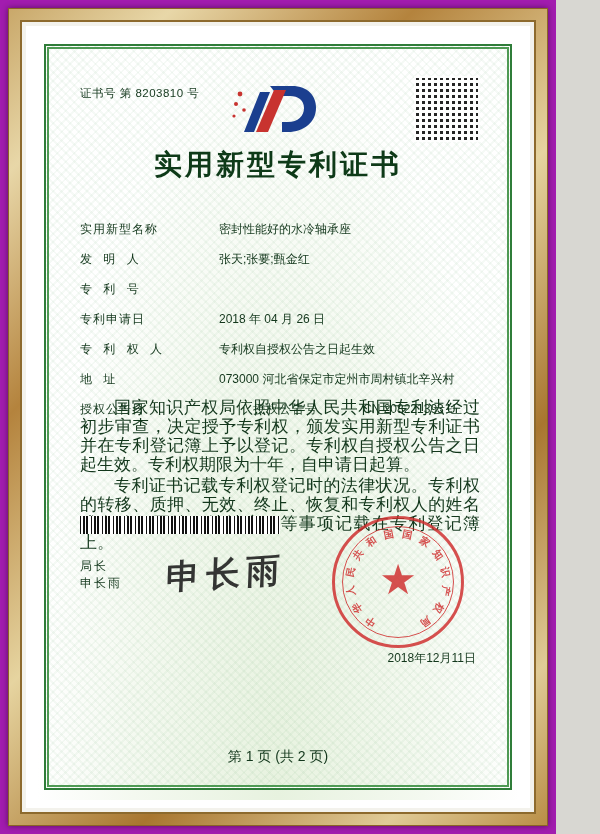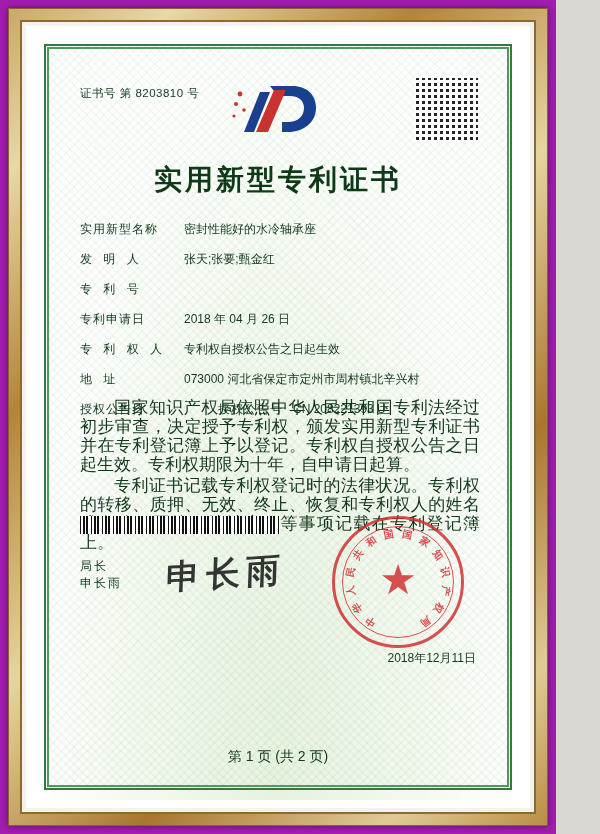--- a/index.html
+++ b/index.html
@@ -65,32 +65,32 @@
       repeating-linear-gradient(90deg,#000 0 3px,#fff 3px 6px);
     background-blend-mode:screen;
     opacity:.85;
     border:2px solid #fff;
   }
   .logo{
     position:absolute;left:0;right:0;top:30px;height:66px;
     display:flex;align-items:center;justify-content:center;
   }
   .title{
-    position:absolute;left:0;right:0;top:115px;
+    position:absolute;left:0;right:0;top:100px;
     text-align:center;
     font-family:"DejaVu Sans","Liberation Sans",sans-serif;
     font-size:28px;font-weight:bold;letter-spacing:3px;
     color:#0e3a18;
   }
   .fields{
     position:absolute;left:34px;right:30px;top:168px;
   }
   .row{
     display:flex;align-items:baseline;
-    font-size:12px;line-height:30px;color:#13371c;
+    font-size:12px;line-height:30px;color:#13371c;gap:35px;
   }
   .lbl{
     width:104px;flex:0 0 104px;
     letter-spacing:4px;
     white-space:nowrap;
   }
   .lbl.narrow{letter-spacing:1px;}
   .val{flex:1 1 auto;white-space:nowrap;}
   .row.two .val{flex:0 0 auto;}
   .row.two .lbl2{

